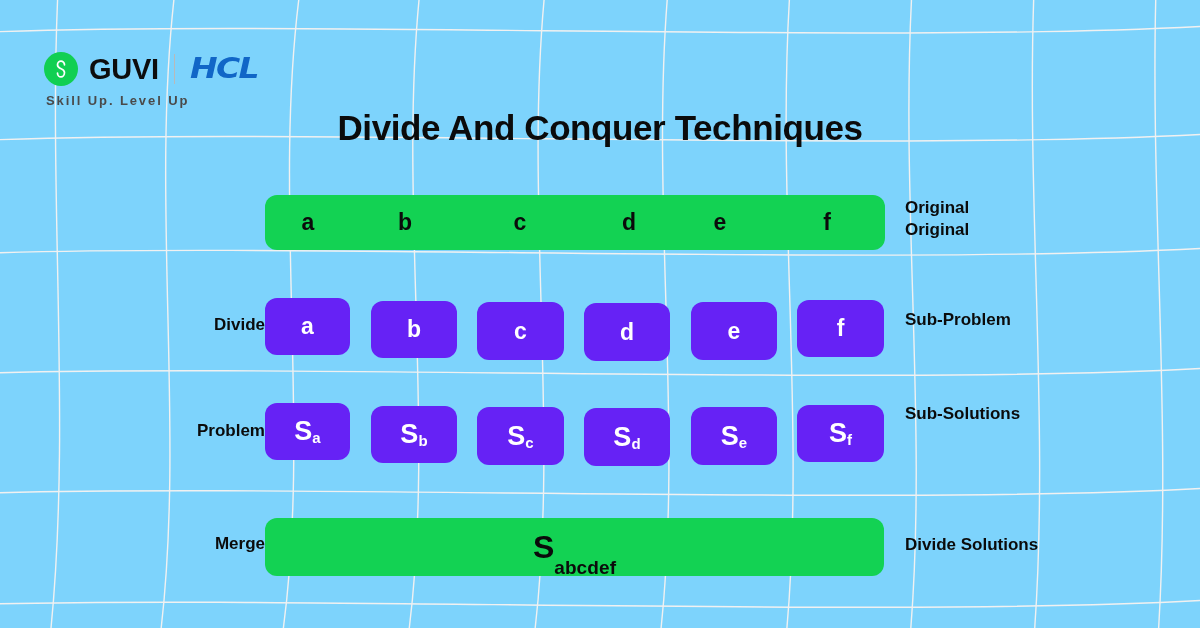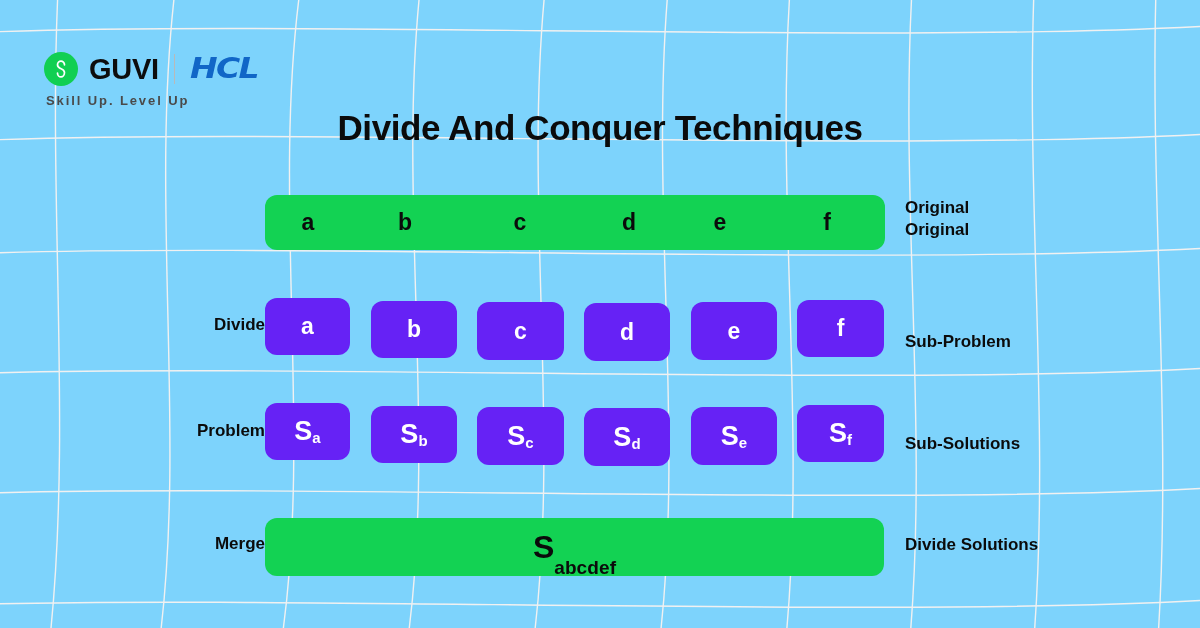--- a/index.html
+++ b/index.html
@@ -224,21 +224,21 @@
   </div>
 
   <div class="row" style="top:298px;height:62px;">
     <div class="side-label left" style="top:17px;">Divide</div>
     <div class="box" style="left:265px;top:0px;width:85px;height:57px;">a</div>
     <div class="box" style="left:371px;top:3px;width:86px;height:57px;">b</div>
     <div class="box" style="left:477px;top:4px;width:87px;height:58px;">c</div>
     <div class="box" style="left:584px;top:5px;width:86px;height:58px;">d</div>
     <div class="box" style="left:691px;top:4px;width:86px;height:58px;">e</div>
     <div class="box" style="left:797px;top:2px;width:87px;height:57px;">f</div>
-    <div class="side-label right" style="top:33px;">Sub-Problem</div>
+    <div class="side-label right" style="top:11px;">Sub-Problem</div>
   </div>
 
   <div class="row" style="top:403px;height:62px;">
     <div class="side-label left" style="top:18px;">Problem</div>
 
     <div class="box" style="left:265px;top:0px;width:85px;height:57px;">
       <span class="sym">
         <span class="base">S</span>
         <span class="sub">a</span>
       </span>
@@ -267,21 +267,21 @@
         <span class="sub">e</span>
       </span>
     </div>
     <div class="box" style="left:797px;top:2px;width:87px;height:57px;">
       <span class="sym">
         <span class="base">S</span>
         <span class="sub">f</span>
       </span>
     </div>
 
-    <div class="side-label right" style="top:30px;">Sub-Solutions</div>
+    <div class="side-label right" style="top:0;">Sub-Solutions</div>
   </div>
 
   <div class="row" style="top:518px;height:58px;">
     <div class="side-label left" style="top:16px;">Merge</div>
     <div class="bar green" style="left:265px;width:619px;height:58px;justify-content:center;">
       <span class="sym merge-sym">
         <span class="base">S</span>
         <span class="sub">abcdef</span>
       </span>
     </div>

